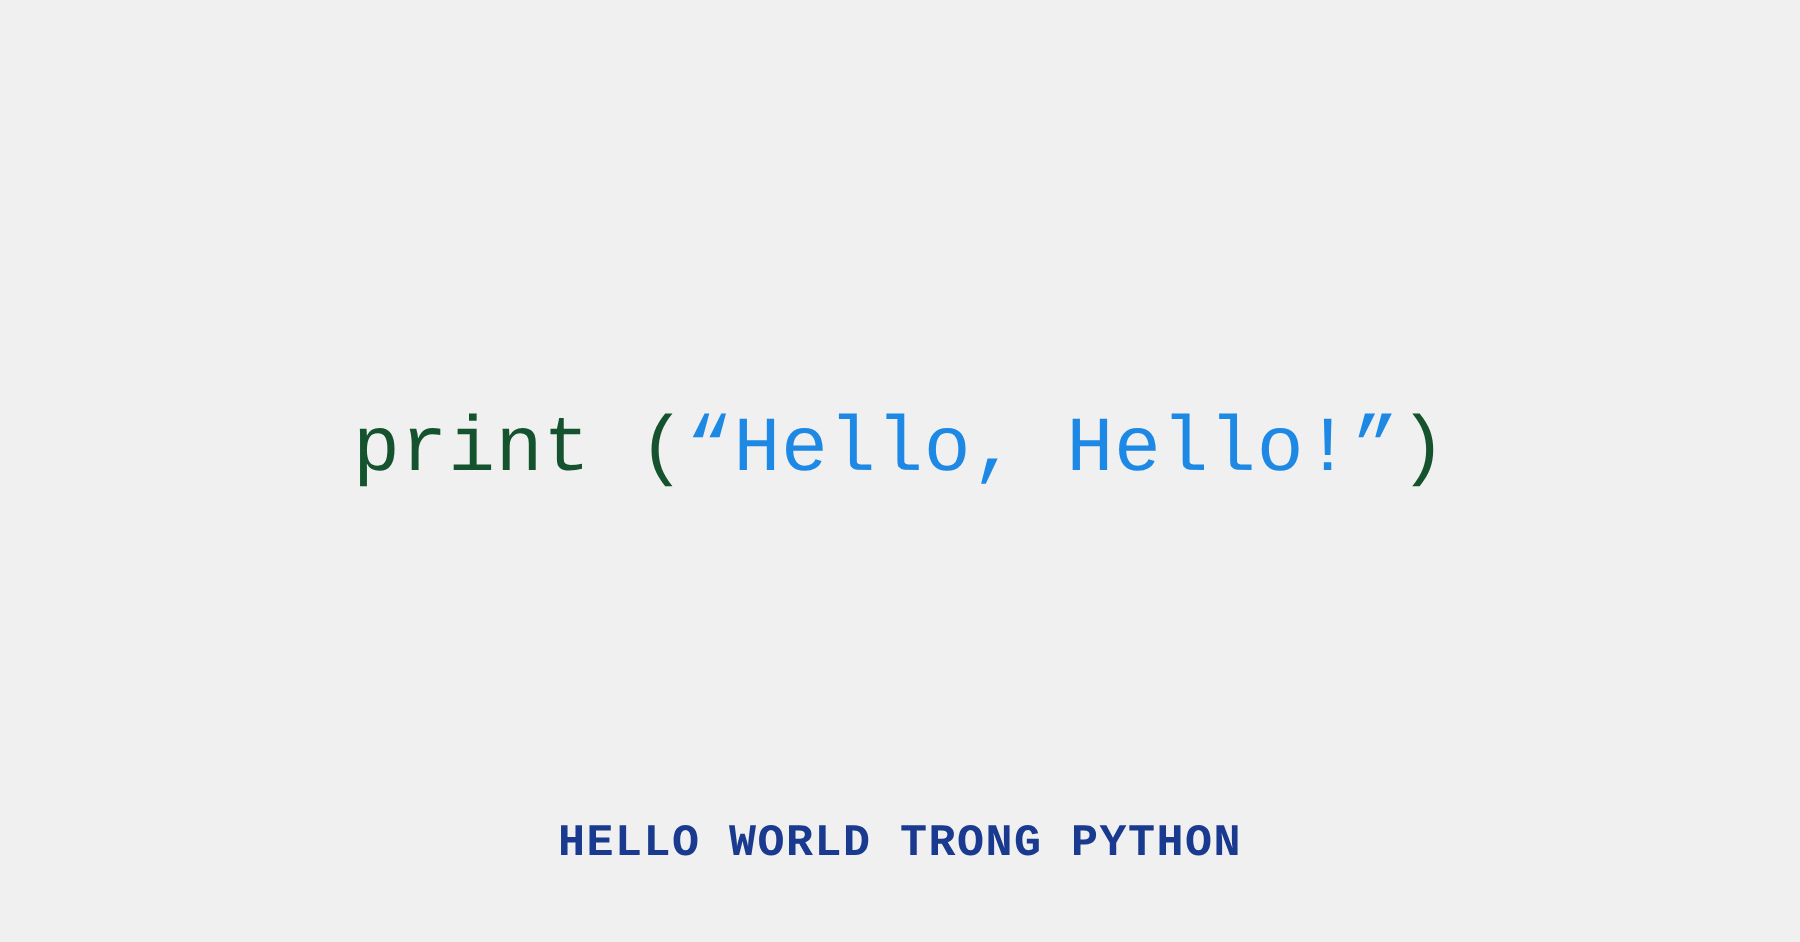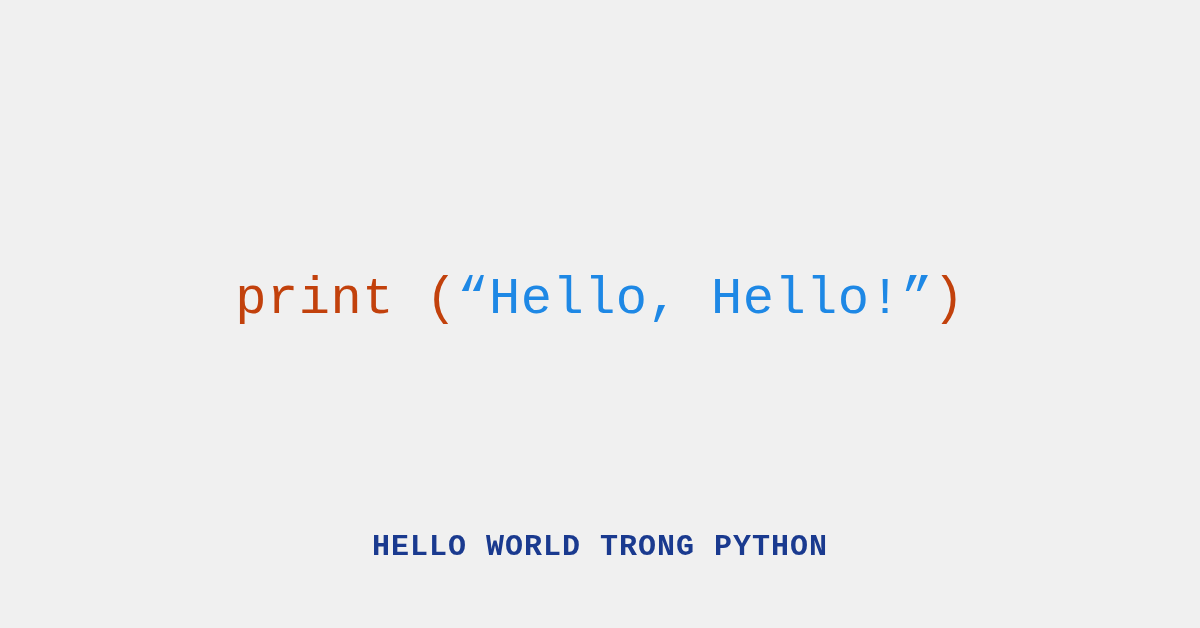--- a/index.html
+++ b/index.html
@@ -18,28 +18,28 @@
       align-items: center;
       justify-content: center;
     }
     .code-line {
       font-size: 52px;
       font-weight: 500;
       letter-spacing: 0.5px;
       margin-top: -30px;
     }
     .code-gray {
-      color: #c2410c;
+      color: #14532d;
     }
     .code-blue {
       color: #1e88e5;
     }
     .caption {
       position: absolute;
-      bottom: 64px;
+      bottom: 48px;
       font-size: 30px;
       font-weight: bold;
       color: #1a3a8f;
       letter-spacing: 1px;
     }
   </style>
 </head>
 <body>
 
 <div class="code-line"><span class="code-gray">print</span><span class="code-gray"> </span><span class="code-gray">(</span><span class="code-blue">“</span><span class="code-blue">Hello, Hello!</span><span class="code-blue">”</span><span class="code-gray">)</span></div>

